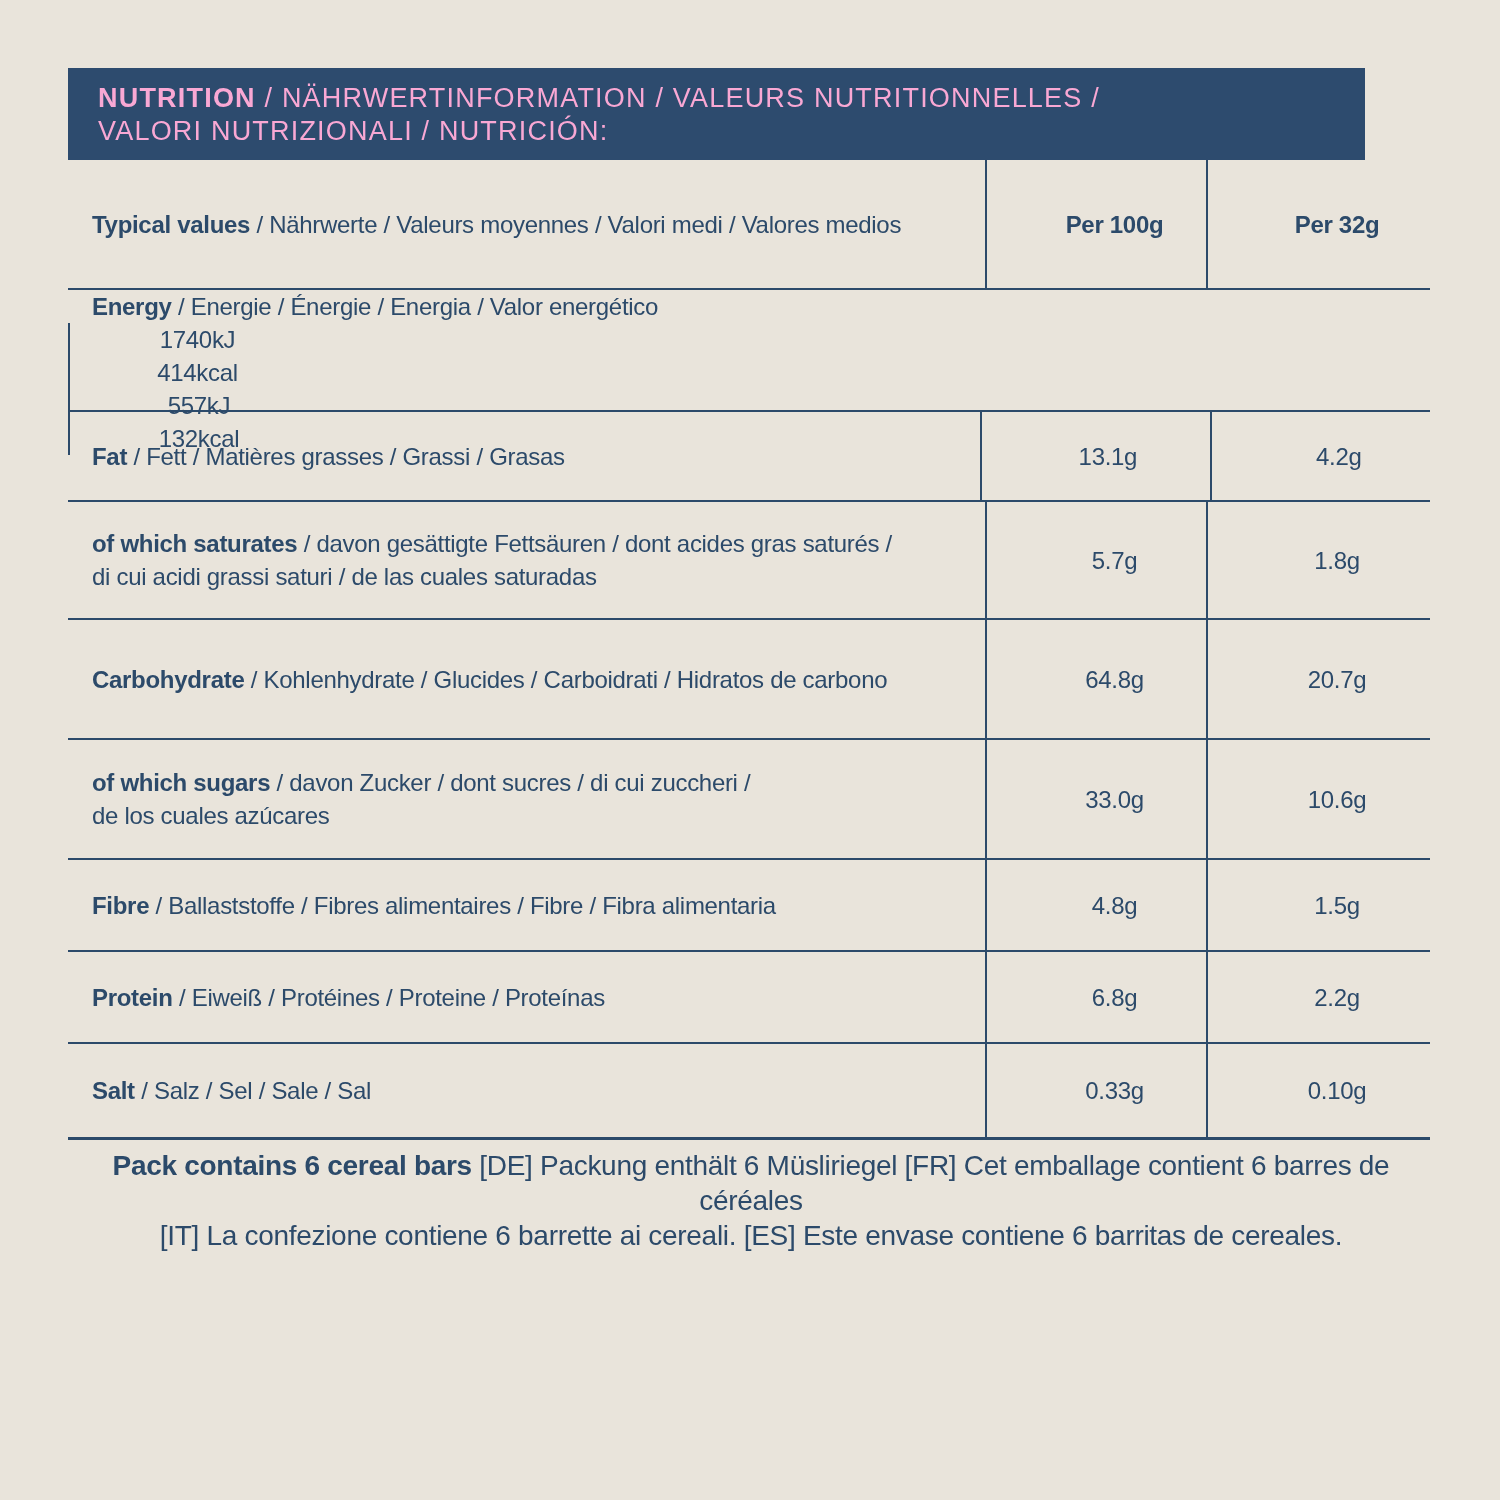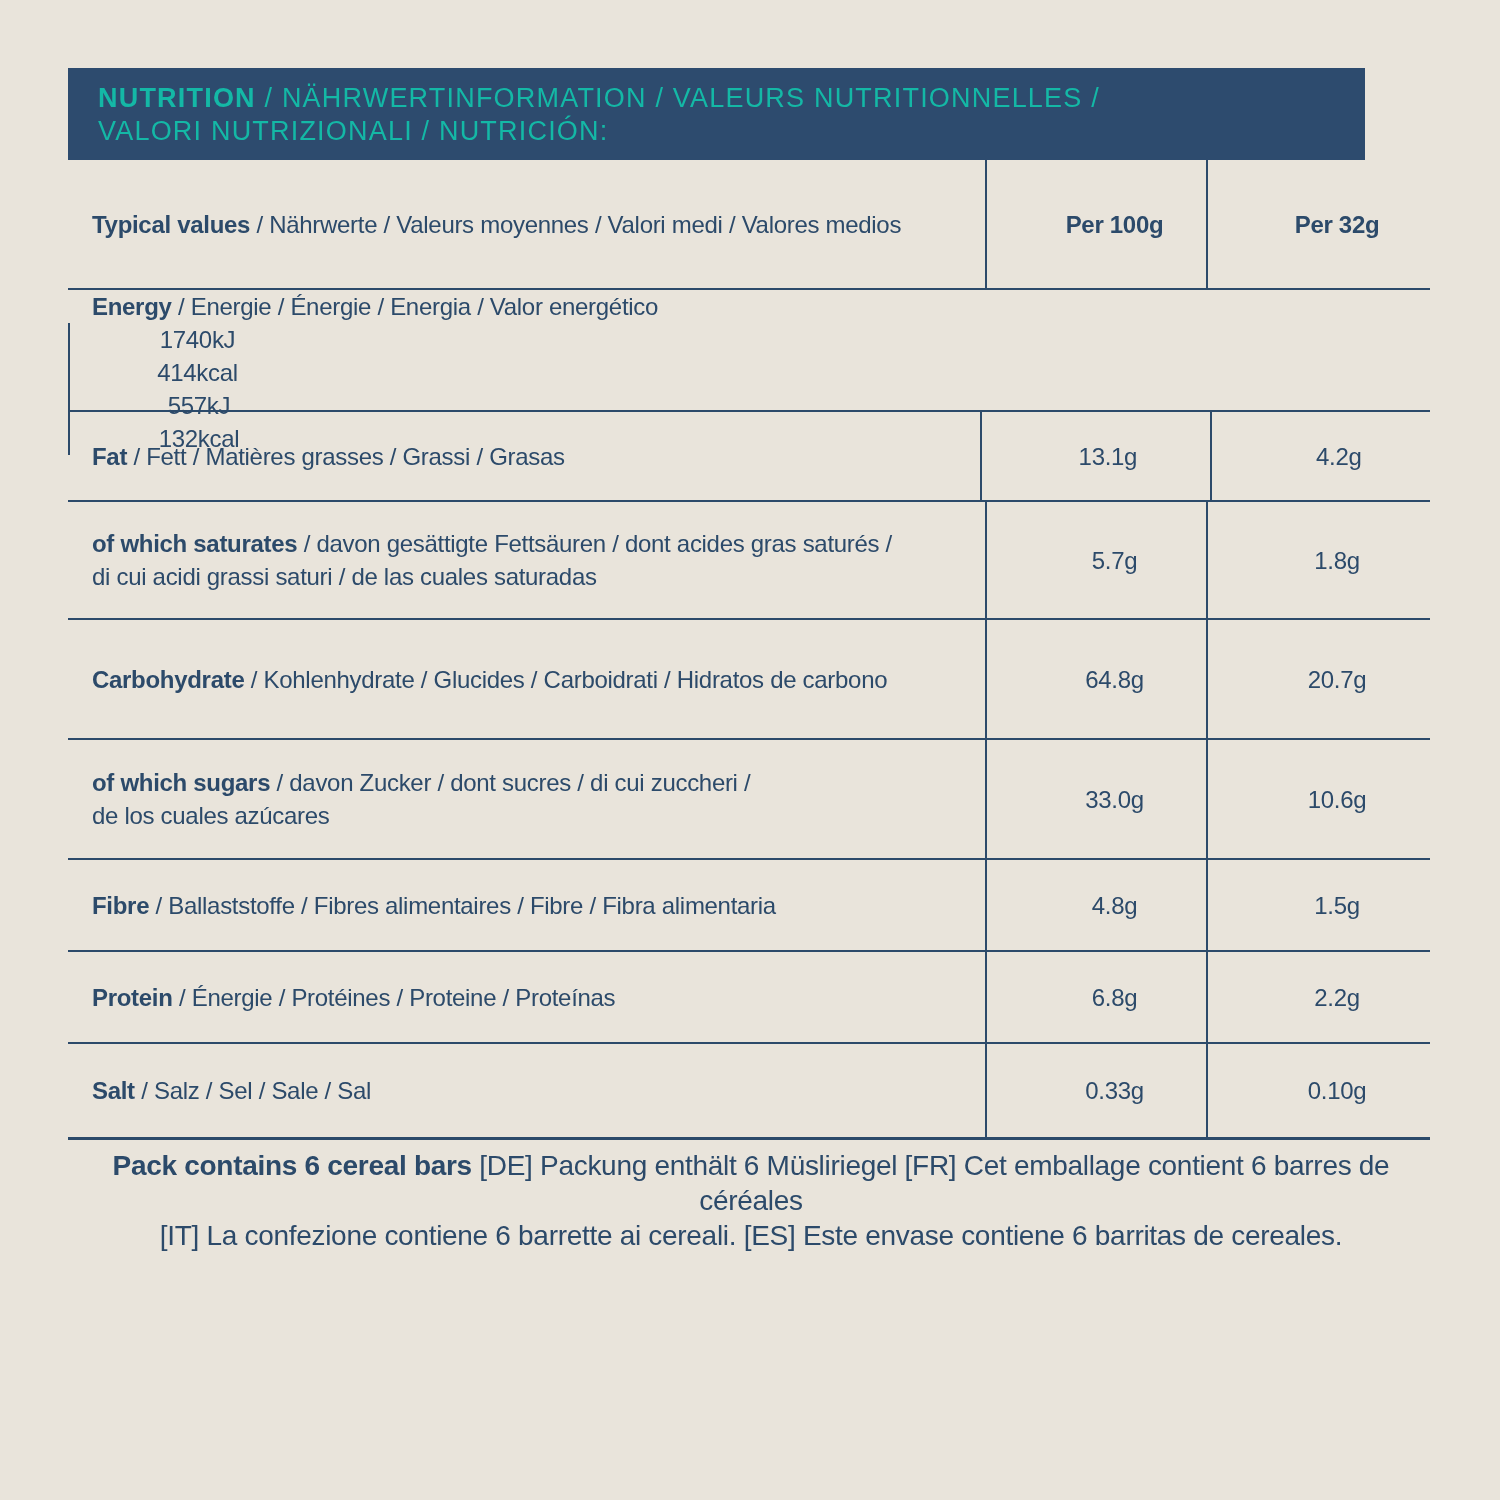--- a/index.html
+++ b/index.html
@@ -15,21 +15,21 @@
     overflow: hidden;
     color: #2c4a6a;
   }
   
   .title-bar {
     position: absolute;
     left: 68px; top: 68px;
     width: 1297px; height: 92px;
     box-sizing: border-box;
     background: #2d4b6e;
-    color: #14b8a6;
+    color: #f9a8d4;
     padding: 14px 20px 0 30px;
     font-size: 27px;
     line-height: 33px;
     letter-spacing: 1.2px;
     white-space: pre-line;
   }
   .title-bar .b { font-weight: bold; }
   
   .ntable {
     position: absolute;
@@ -142,21 +142,21 @@
       <div class="cell val c32">10.6g</div>
     </div>
 
     <div class="trow r-fib">
       <div class="cell label"><span><span class="b">Fibre</span><span> / Ballaststoffe / Fibres alimentaires / Fibre / Fibra alimentaria</span></span></div>
       <div class="cell val c100">4.8g</div>
       <div class="cell val c32">1.5g</div>
     </div>
 
     <div class="trow r-pro">
-      <div class="cell label"><span><span class="b">Protein</span><span> / Énergie / Protéines / Proteine / Proteínas</span></span></div>
+      <div class="cell label"><span><span class="b">Protein</span><span> / Eiweiß / Protéines / Proteine / Proteínas</span></span></div>
       <div class="cell val c100">6.8g</div>
       <div class="cell val c32">2.2g</div>
     </div>
 
     <div class="trow r-salt">
       <div class="cell label"><span><span class="b">Salt</span><span> / Salz / Sel / Sale / Sal</span></span></div>
       <div class="cell val c100">0.33g</div>
       <div class="cell val c32">0.10g</div>
     </div>
 

